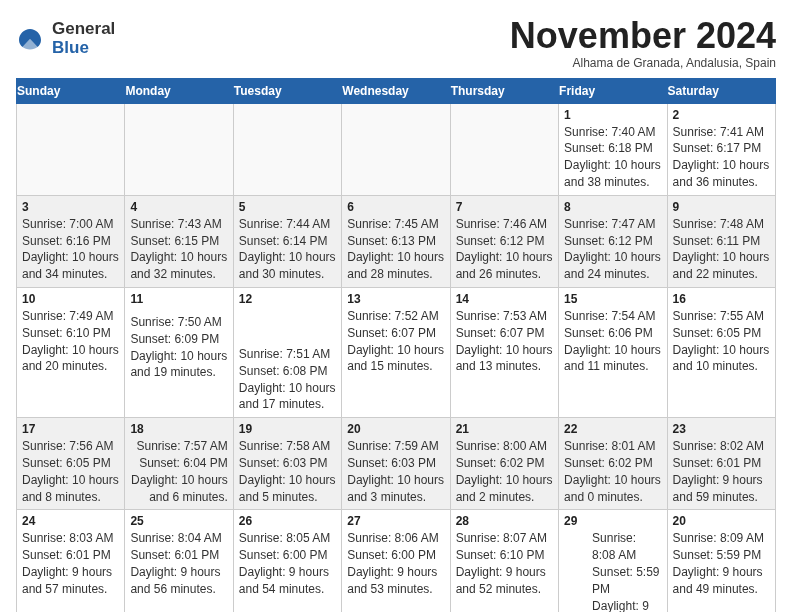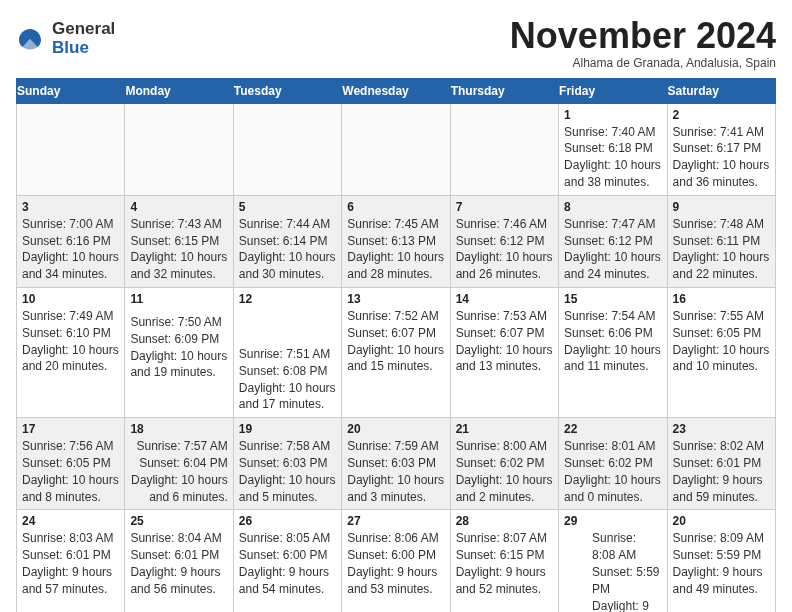--- a/index.html
+++ b/index.html
@@ -302,21 +302,21 @@
         </td>
         <td>
           <span class="day-num">27</span>
           <div class="day-info" style="white-space: pre-line;">Sunrise: 8:06 AM
 Sunset: 6:00 PM
 Daylight: 9 hours and 53 minutes.</div>
         </td>
         <td>
           <span class="day-num">28</span>
           <div class="day-info" style="white-space: pre-line;">Sunrise: 8:07 AM
-Sunset: 6:15 PM
+Sunset: 6:10 PM
 Daylight: 9 hours and 52 minutes.</div>
         </td>
         <td>
           <span class="day-num">29</span>
           <div class="day-info" style="white-space: pre-line; margin-left: 28px;">Sunrise: 8:08 AM
 Sunset: 5:59 PM
 Daylight: 9 hours and 51 minutes.</div>
         </td>
         <td>
           <span class="day-num">20</span>

